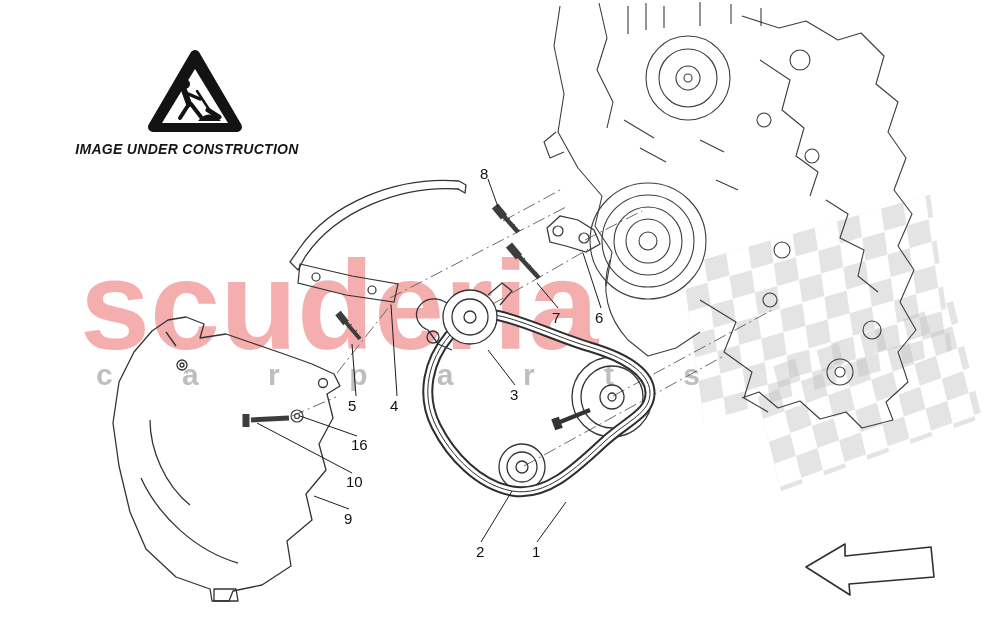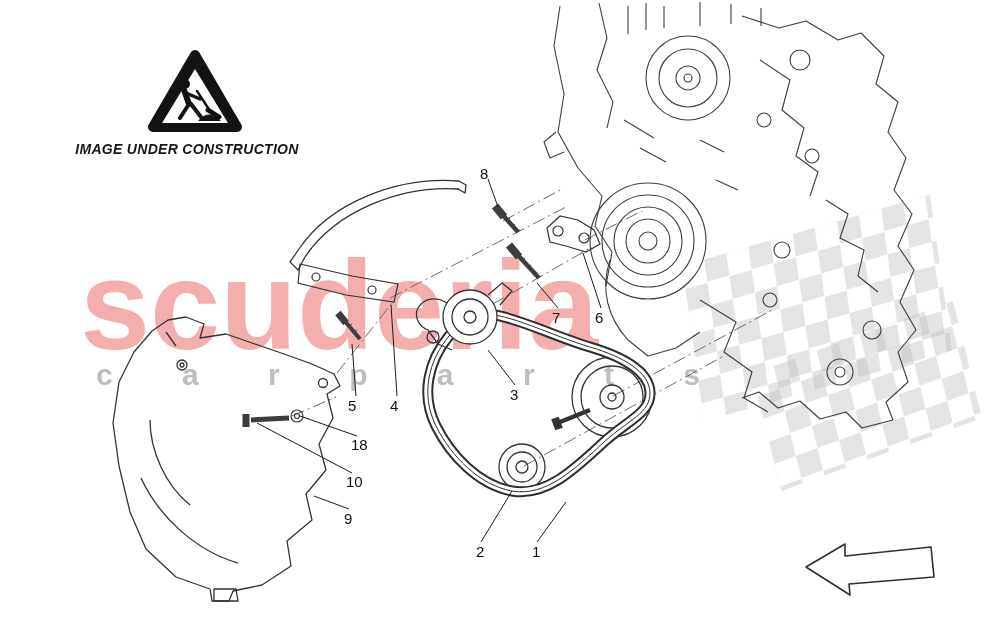--- a/index.html
+++ b/index.html
@@ -222,15 +222,15 @@
   <div class="plabel" style="left:532px;top:544px;">1</div>
   <div class="plabel" style="left:476px;top:544px;">2</div>
   <div class="plabel" style="left:510px;top:387px;">3</div>
   <div class="plabel" style="left:390px;top:398px;">4</div>
   <div class="plabel" style="left:348px;top:398px;">5</div>
   <div class="plabel" style="left:595px;top:310px;">6</div>
   <div class="plabel" style="left:552px;top:310px;">7</div>
   <div class="plabel" style="left:480px;top:166px;">8</div>
   <div class="plabel" style="left:344px;top:511px;">9</div>
   <div class="plabel" style="left:346px;top:474px;text-align:center;">10</div>
-  <div class="plabel" style="left:351px;top:437px;">18</div>
+  <div class="plabel" style="left:351px;top:437px;">16</div>
 
 </div>
 
 </body></html>

